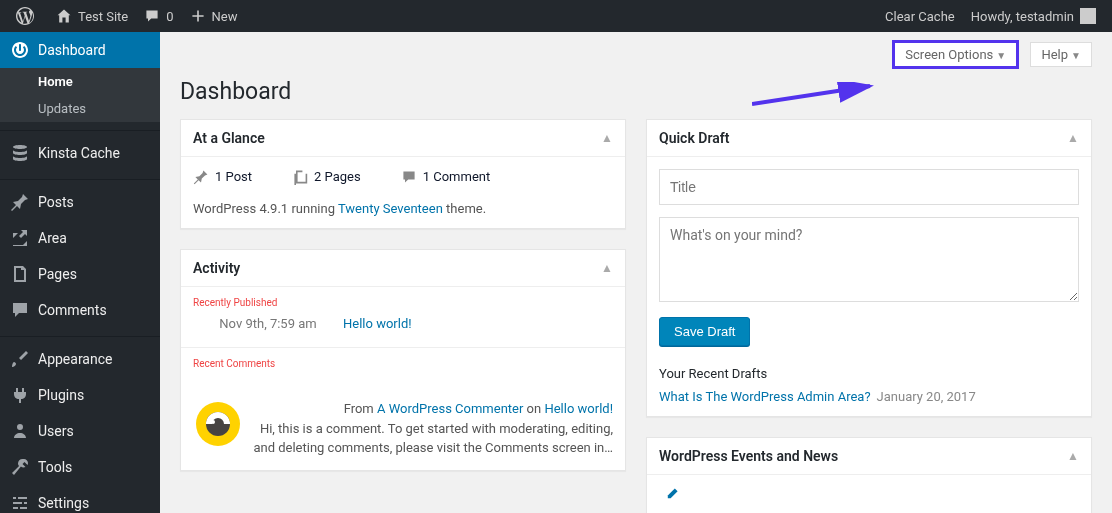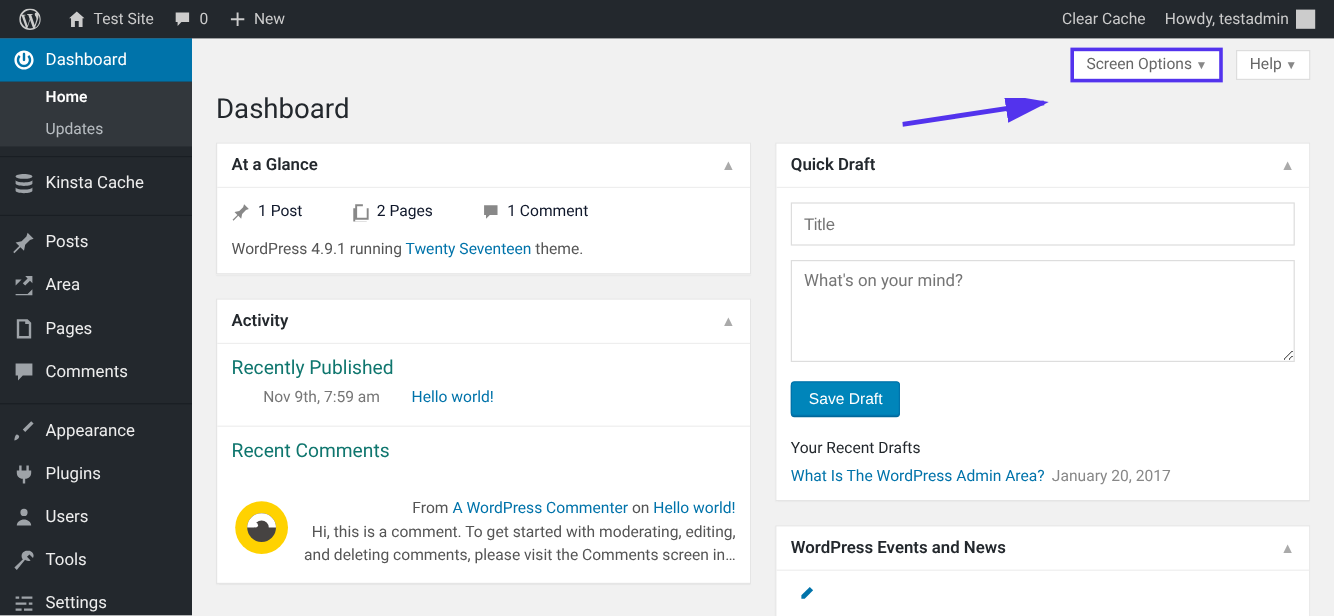--- a/index.html
+++ b/index.html
@@ -41,21 +41,21 @@
 .box-header .toggle { color: #aaa; cursor: pointer; font-size: 12px; }
 .box-body { padding: 12px; font-size: 13px; color: #555; }
 
 .glance-items { display: flex; flex-wrap: wrap; }
 .glance-items a { color: #0f172a; text-decoration: none; display: flex; align-items: flex-start; margin-right: 40px; margin-bottom: 10px; }
 .glance-items a .gi-icon { color: #888; margin-right: 6px; display: inline-flex; }
 .glance-foot { color: #555; font-size: 13px; padding-top: 6px; }
 .glance-foot a { color: #0073aa; text-decoration: none; }
 
 .activity-sec { padding: 10px 12px; }
-.activity-sec .sec-title { font-size: 16px; color: #0f766e; margin-bottom: 8px; }
+.activity-sec .sec-title { font-size: 10px; color: #ef4444; margin-bottom: 8px; }
 .activity-row { display: flex; font-size: 13px; color: #777; margin-bottom: 6px; text-align: center; }
 .activity-row .date { width: 150px; }
 .activity-row a { color: #0073aa; text-decoration: none; }
 .comment-row { display: flex; padding: 12px; text-align: right; }
 .comment-row .grav { width: 50px; height: 50px; flex-shrink: 0; margin-right: 10px; display: flex; align-items: center; justify-content: center; }
 .comment-row .ctext { font-size: 13px; color: #555; line-height: 1.5; }
 .comment-row .ctext a { color: #0073aa; text-decoration: none; }
 
 .qd-input { width: 100%; border: 1px solid #ddd; padding: 9px 10px; font-size: 14px; color: #333; margin-bottom: 12px; }
 .qd-textarea { width: 100%; border: 1px solid #ddd; padding: 9px 10px; font-size: 14px; color: #333; height: 85px; resize: vertical; margin-bottom: 12px; font-family: inherit; }

